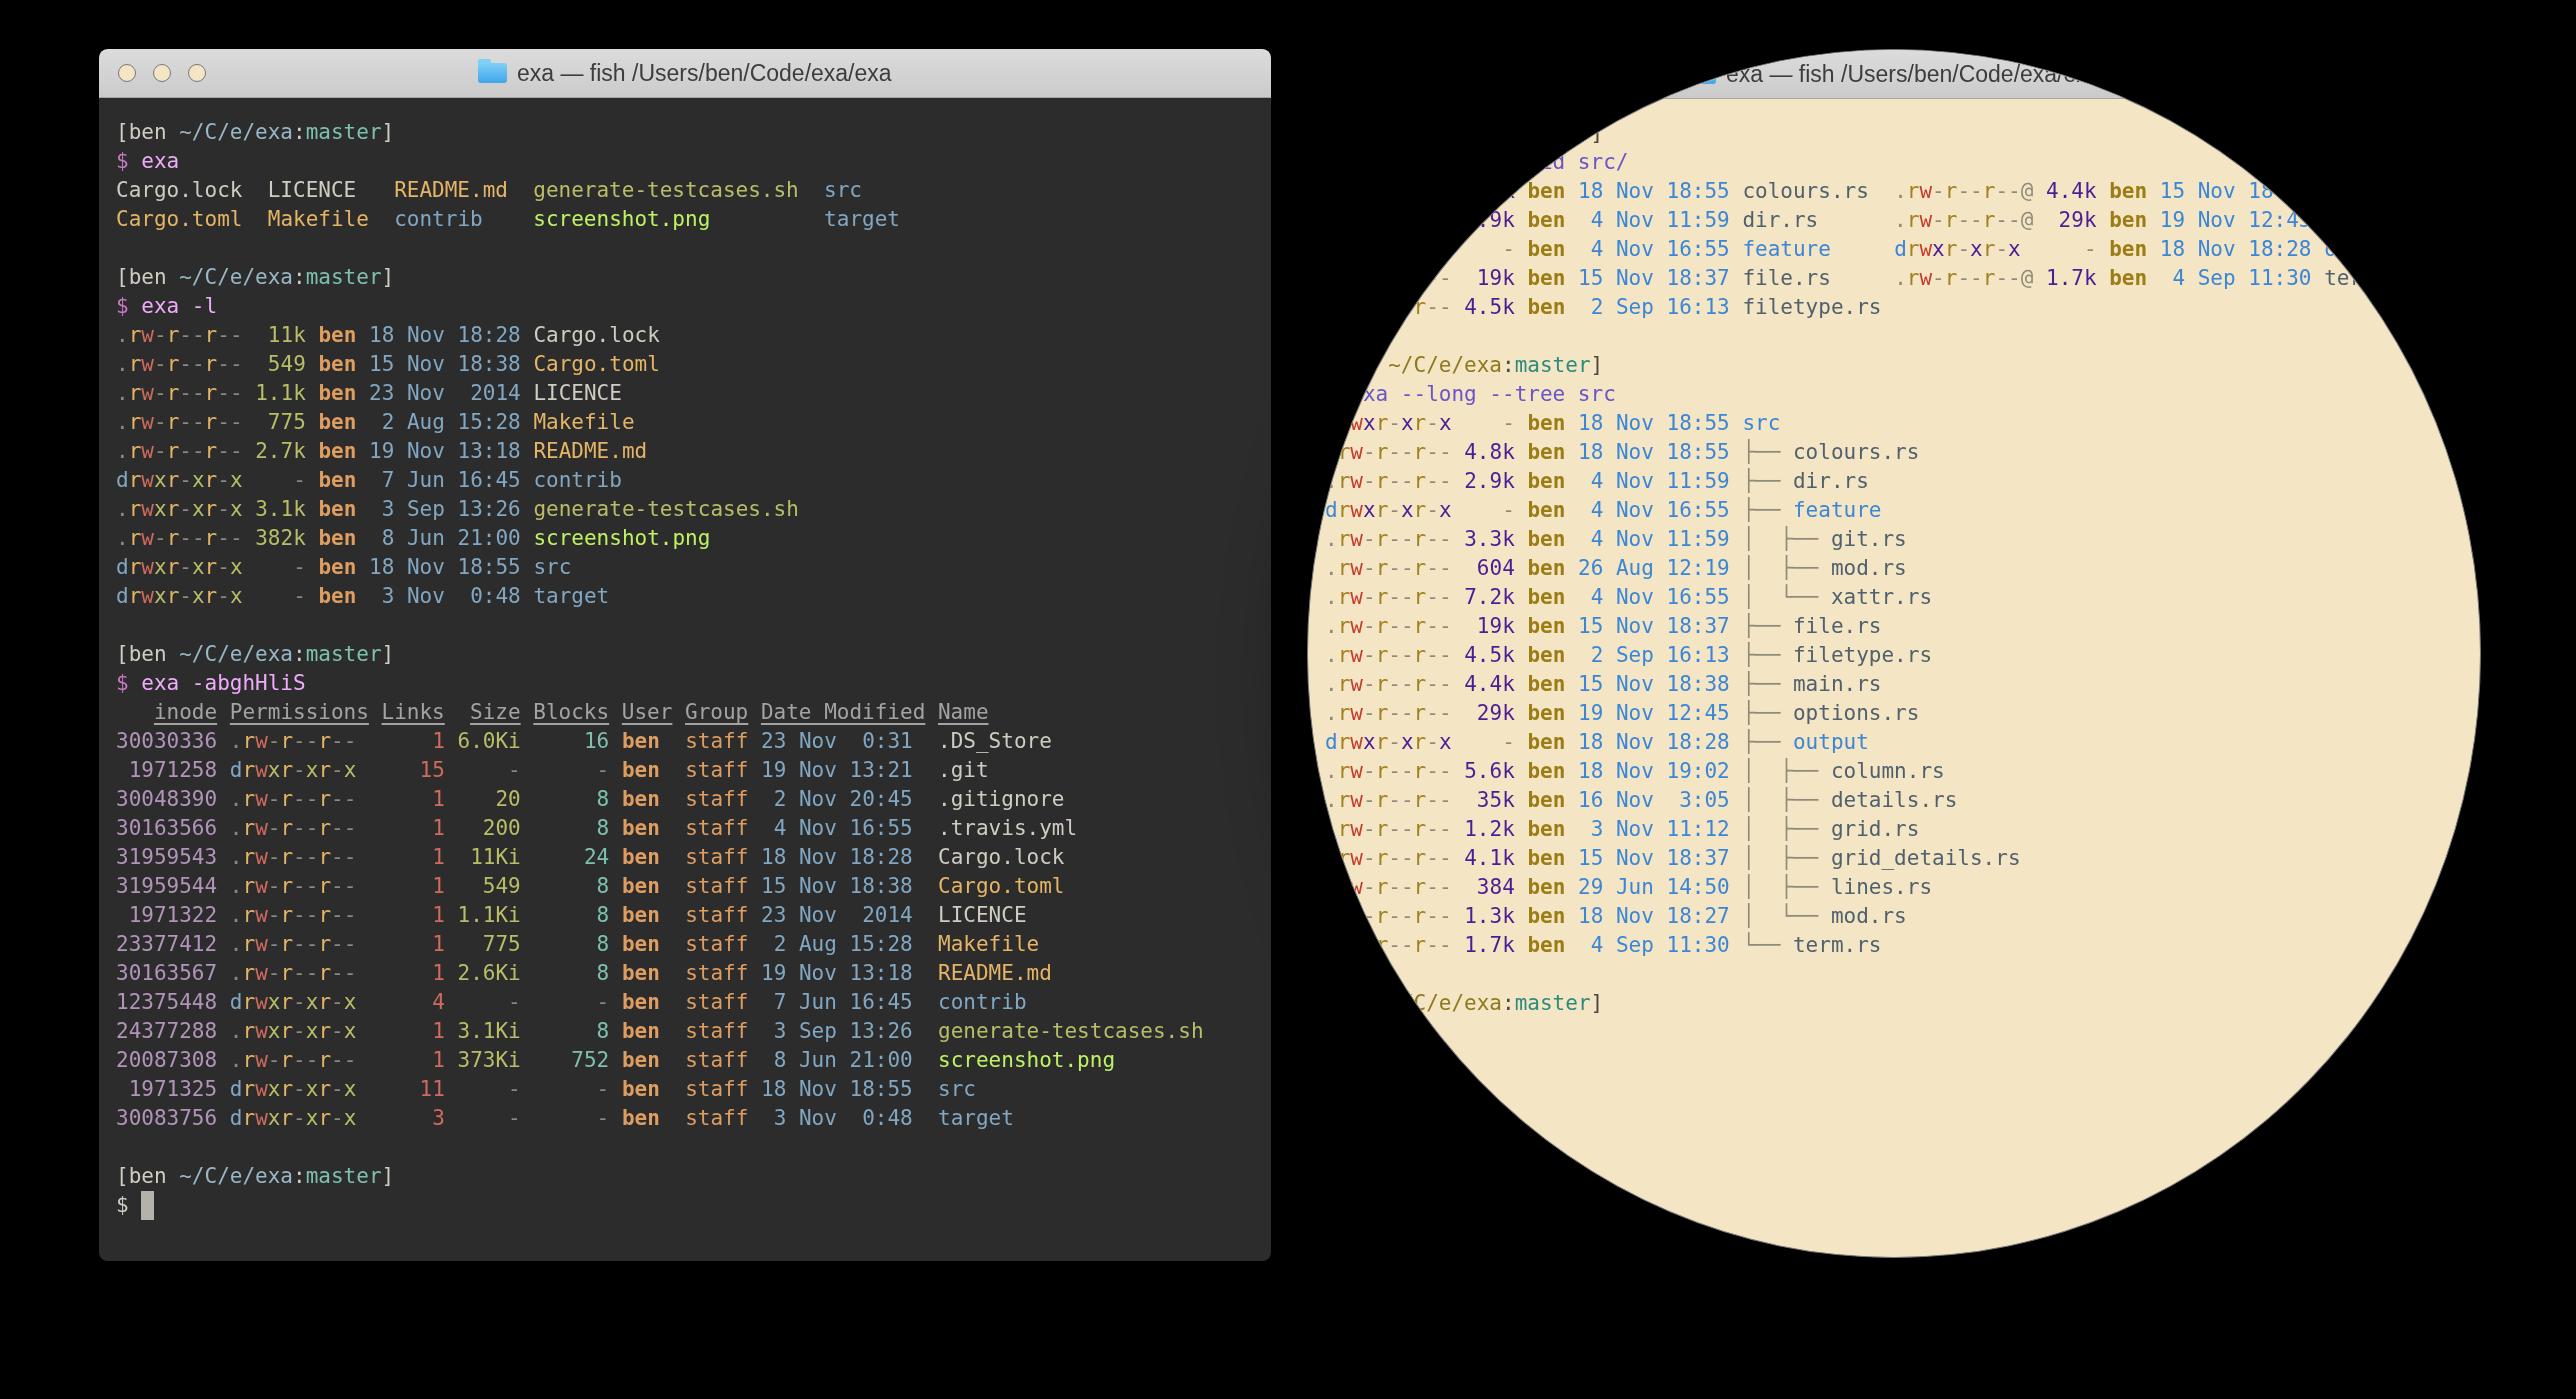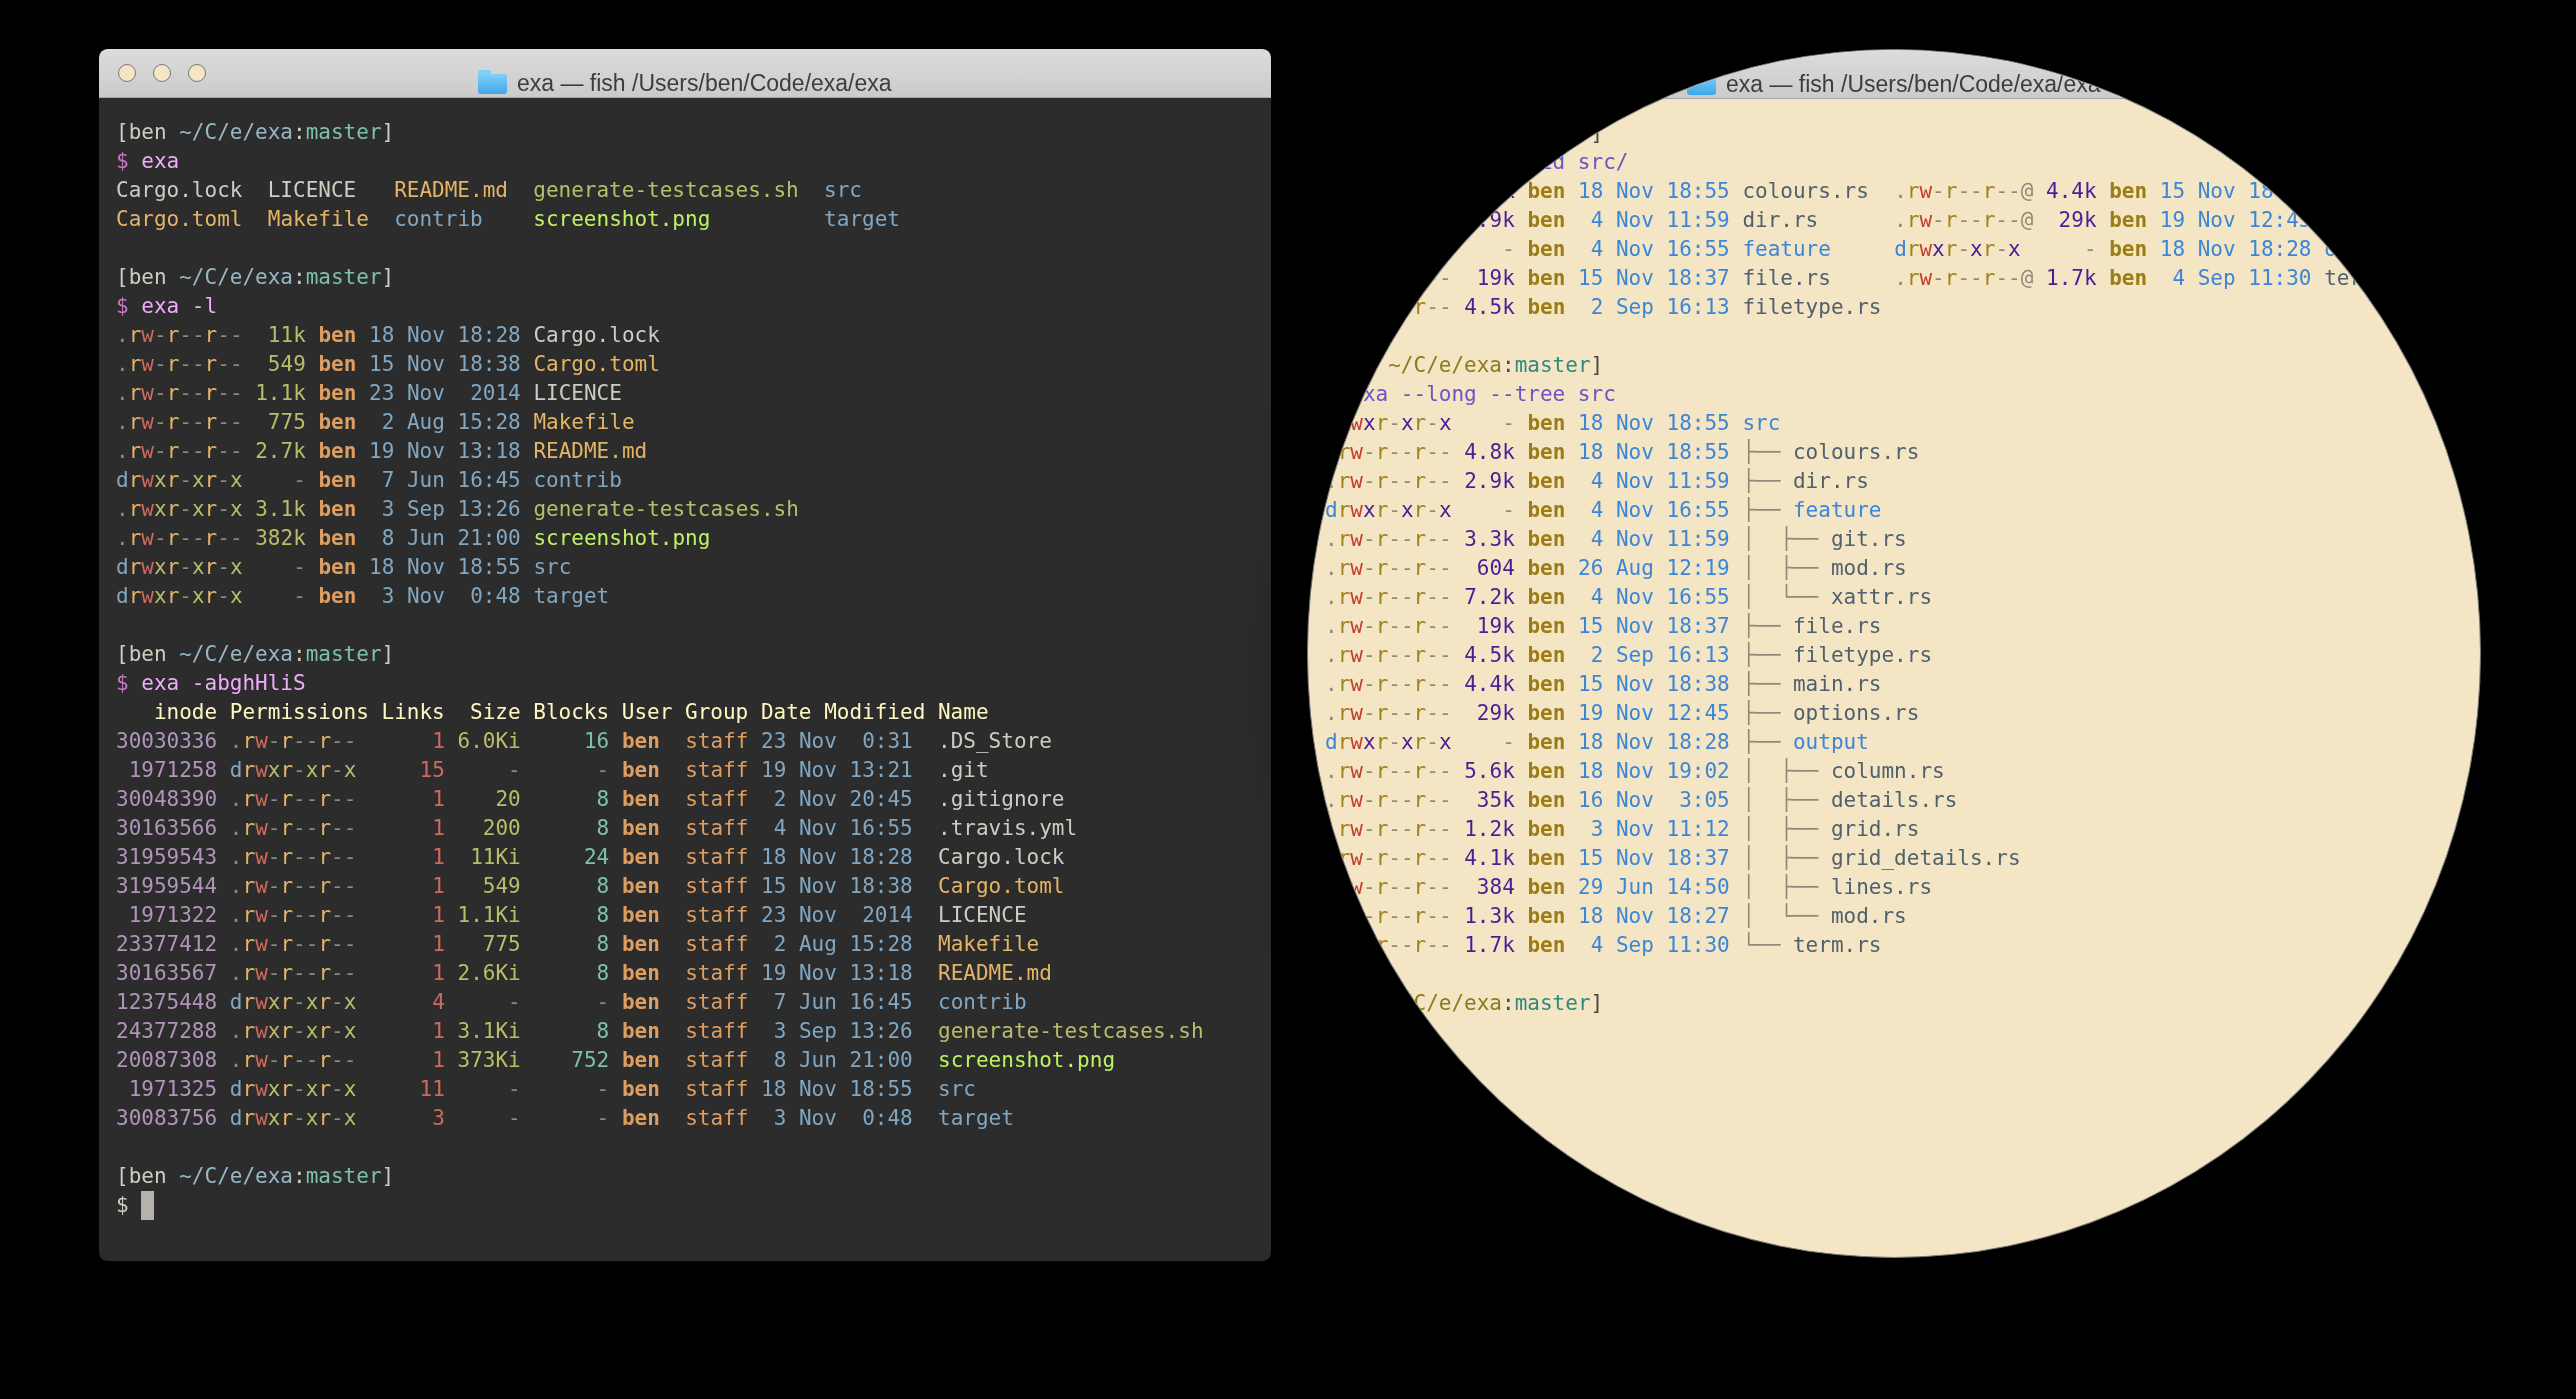--- a/index.html
+++ b/index.html
@@ -3,21 +3,21 @@
 <meta charset="utf-8">
 <style>
   html,body{margin:0;padding:0}
   body{width:2576px;height:1400px;background:#000;position:relative;overflow:hidden;
        font-family:"DejaVu Sans Mono",monospace}
 
   .window{position:absolute;border-radius:8.6px;overflow:hidden;
           box-shadow:0 27px 77px rgba(0,0,0,.66), 0 0 1px rgba(0,0,0,.9)}
   .titlebar{height:48px;background:linear-gradient(#dcdcdc,#cbcbcb);
             border-bottom:1px solid #a6a6a6;position:relative;
-            display:flex;align-items:flex-end;justify-content:center}
+            display:flex;align-items:center;justify-content:center}
   .lights{position:absolute;left:19px;top:0;height:100%;display:flex;align-items:center;gap:17px}
   .light{width:18px;height:18px;border-radius:50%;
          background:radial-gradient(circle at 35% 30%, #a8a8ac, #8b8b90);
          border:1px solid #77777b;box-sizing:border-box}
   .titlewrap{display:flex;align-items:center;gap:9.6px;
              font-family:"Liberation Sans",sans-serif;font-size:23px;color:#3d3d3d}
   .folder{position:relative;width:29px;height:20px;display:inline-block;
           background:linear-gradient(#7fd0f7,#3fa6ea);border-radius:1.9px 2.9px 2.9px 2.9px}
   .folder::before{content:"";position:absolute;top:-3.8px;left:0;width:12.5px;height:4.8px;
           background:#7fd0f7;border-radius:1.9px 1.9px 0 0}
@@ -36,21 +36,21 @@
   .dark .gn{color:#b9bd68}
   .dark .bl{color:#81a7c3}
   .dark .cy{color:#7ec0af}
   .dark .pu{color:#b294bb}
   .dark .pk{color:#bef264}
   .dark .dol{color:#c678c2}
   .dark .cmd{color:#f0abfc}
   .dark .usr{color:#de9d61;font-weight:bold}
   .dark .grp{color:#de9d61}
   .dark .pth{color:#98b7c7}
-  .dark .hd{color:#fef9c3;text-underline-offset:3.8px}
+  .dark .hd{color:#a3a3a3;text-decoration:underline;text-underline-offset:3.8px}
   .dark .curD{background:#b4b2aa;display:inline-block;width:1ch;height:29px;vertical-align:top}
 
   
   .light{background:#f4e5c5;color:#4a473e}
   .light .fg{color:#4a473e}
   .light .gy{color:#8f8a79}
   .light .yl{color:#a0811f}
   .light .rd{color:#c53d2d}
   .light .gn{color:#4c1d95}
   .light .bl{color:#3b86d6}

